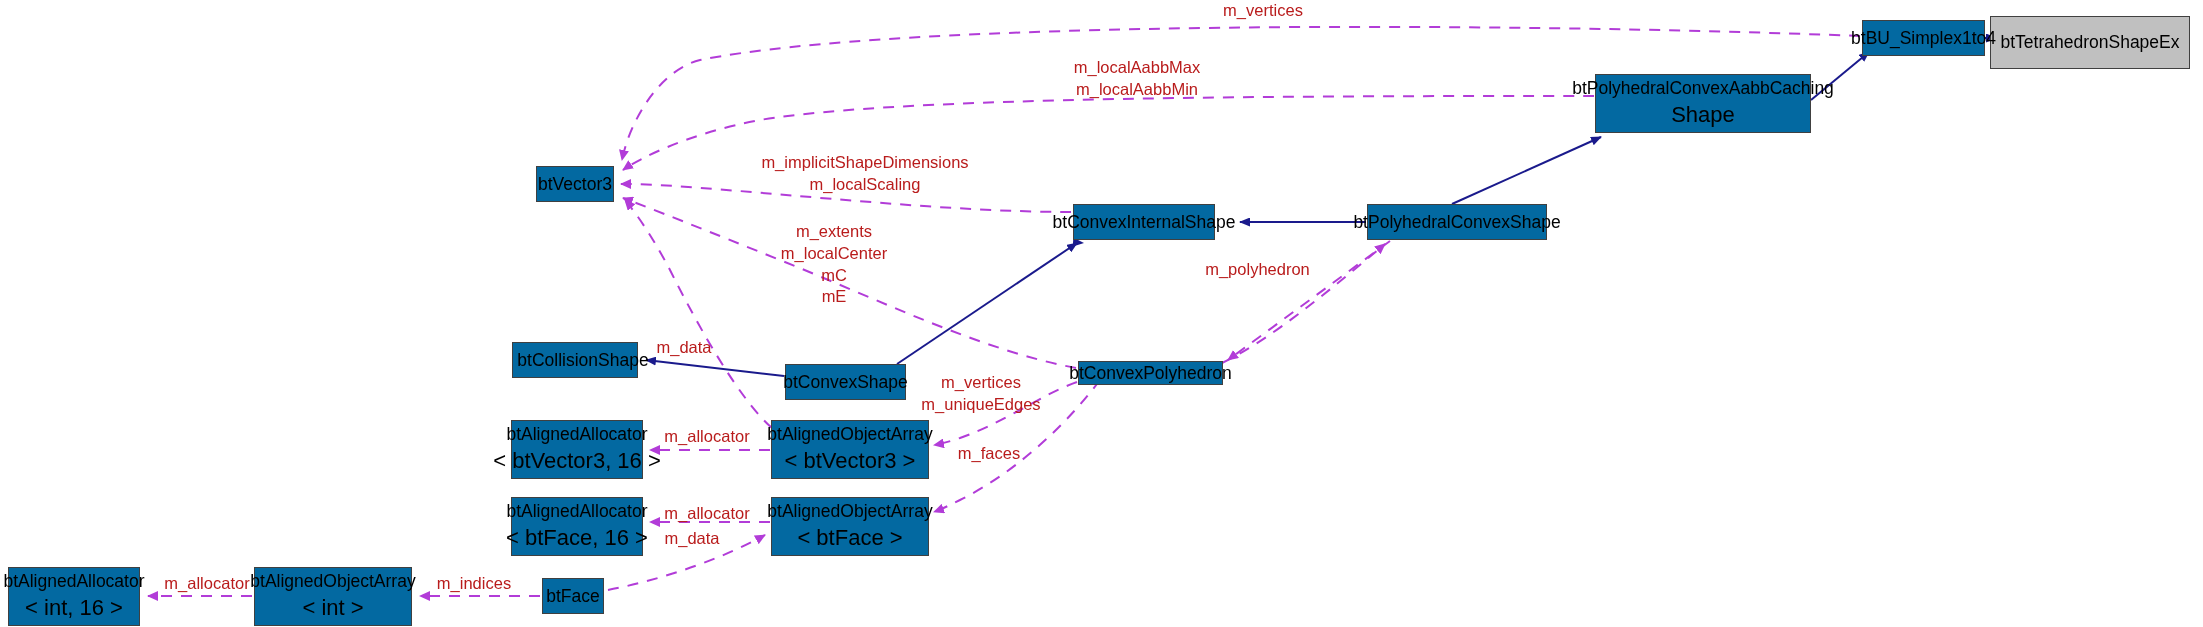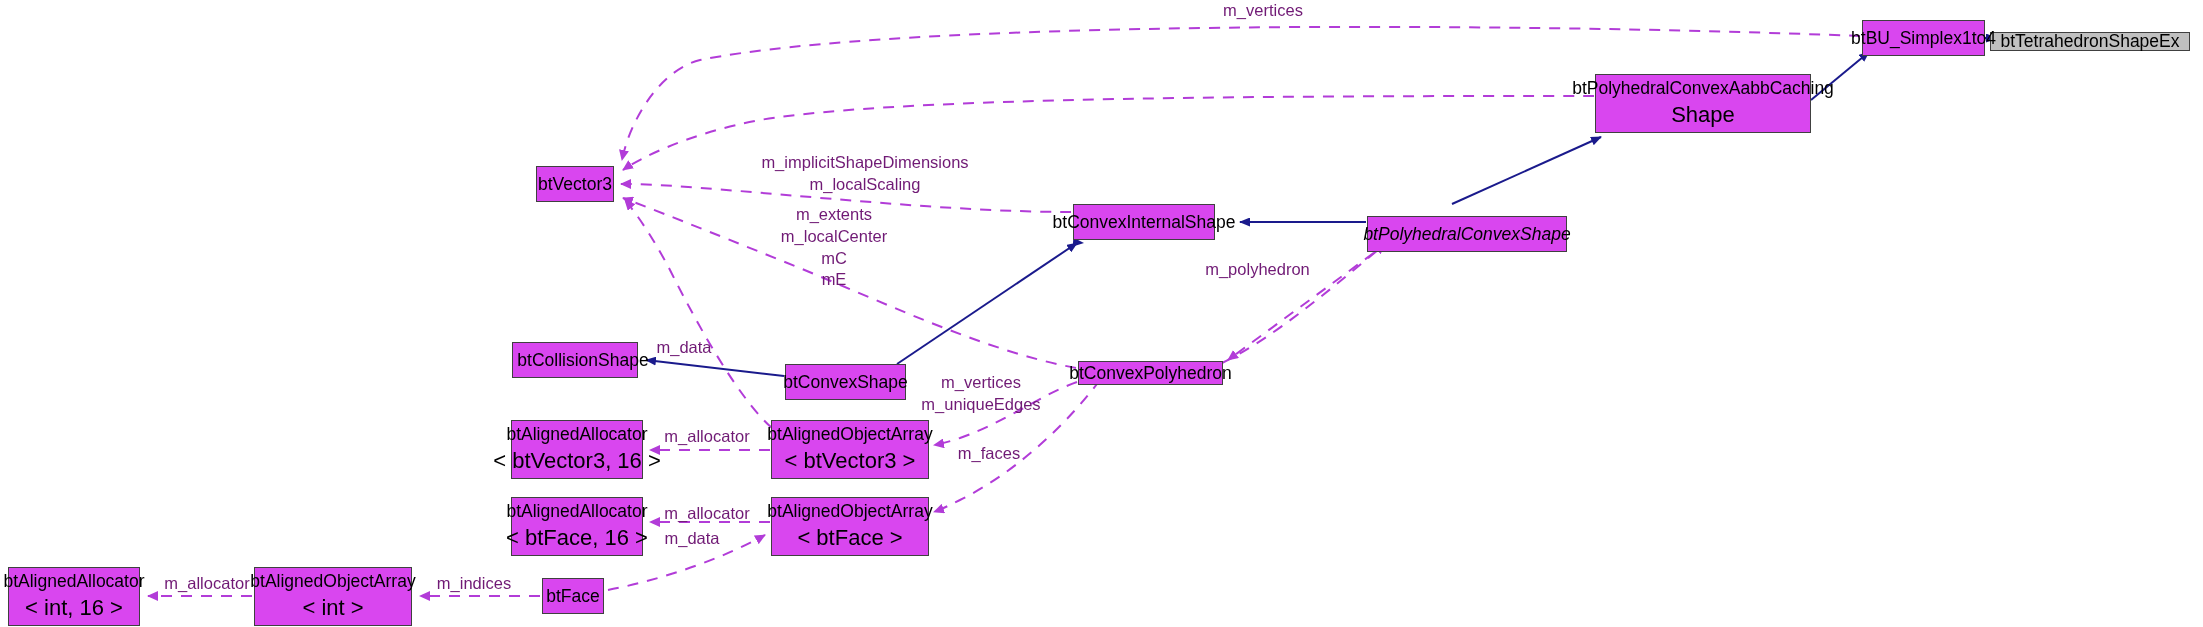--- a/index.html
+++ b/index.html
@@ -19,42 +19,42 @@
     position: absolute;
     left: 0;
     top: 0;
     width: 2203px;
     height: 627px;
   }
   .node-box {
     position: absolute;
     box-sizing: border-box;
     border: 1.4px solid #404040;
-    background: #d946ef;
+    background: #0369a1;
     display: flex;
     flex-direction: column;
     align-items: center;
     justify-content: center;
     font-size: 17.5px;
     color: #000000;
     line-height: 1.38;
     text-align: center;
     white-space: nowrap;
   }
   .node-box.highlight {
     background: #c0c0c0;
     border-color: #404040;
   }
   .node-line2 {
     font-size: 22px;
   }
   .edge-label {
     position: absolute;
     font-size: 16.5px;
-    color: #701a75;
+    color: #b91c1c;
     white-space: nowrap;
     line-height: 1.32;
     text-align: center;
   }
 </style>
 </head>
 <body>
 
 <div id="diagram-root">
 
@@ -110,34 +110,34 @@
       <path d="M770,522 L650,522" marker-end="url(#use-arrow)"></path>
 
       <path d="M608,590 C660,580 720,560 765,535" marker-end="url(#use-arrow)"></path>
 
       <path d="M252,596 L148,596" marker-end="url(#use-arrow)"></path>
 
       <path d="M540,596 L420,596" marker-end="url(#use-arrow)"></path>
     </g>
   </svg>
 
-  <div class="node-box highlight" style="left:1990px; top:32px; width:200px; height:19px;">
+  <div class="node-box highlight" style="left:1990px; top:16px; width:200px; height:53px;">
     <div>btTetrahedronShapeEx</div>
   </div>
 
   <div class="node-box" style="left:1862px; top:20px; width:123px; height:36px;">
     <div>btBU_Simplex1to4</div>
   </div>
 
   <div class="node-box" style="left:1595px; top:74px; width:216px; height:59px;">
     <div>btPolyhedralConvexAabbCaching</div>
     <div class="node-line2">Shape</div>
   </div>
 
-  <div class="node-box" style="left:1367px; top:216px; width:200px; height:36px;font-style:italic;">
+  <div class="node-box" style="left:1367px; top:204px; width:180px; height:36px;">
     <div>btPolyhedralConvexShape</div>
   </div>
 
   <div class="node-box" style="left:1073px; top:204px; width:142px; height:36px;">
     <div>btConvexInternalShape</div>
   </div>
 
   <div class="node-box" style="left:1078px; top:361px; width:145px; height:24px;">
     <div>btConvexPolyhedron</div>
   </div>
@@ -185,27 +185,31 @@
   </div>
 
   <div class="node-box" style="left:542px; top:578px; width:62px; height:36px;">
     <div>btFace</div>
   </div>
 
   <div class="edge-label" style="left:1213px; top:0px; width:100px;">
     <span>m_vertices</span>
   </div>
 
+  <div class="edge-label" style="left:1063px; top:57px; width:148px;">
+    <div>m_localAabbMax</div>
+    <div>m_localAabbMin</div>
+  </div>
 
   <div class="edge-label" style="left:751px; top:152px; width:228px;">
     <div>m_implicitShapeDimensions</div>
     <div>m_localScaling</div>
   </div>
 
-  <div class="edge-label" style="left:774px; top:204px; width:120px;">
+  <div class="edge-label" style="left:774px; top:221px; width:120px;">
     <div>m_extents</div>
     <div>m_localCenter</div>
     <div>mC</div>
     <div>mE</div>
   </div>
 
   <div class="edge-label" style="left:1195px; top:259px; width:125px;">
     <span>m_polyhedron</span>
   </div>
 

